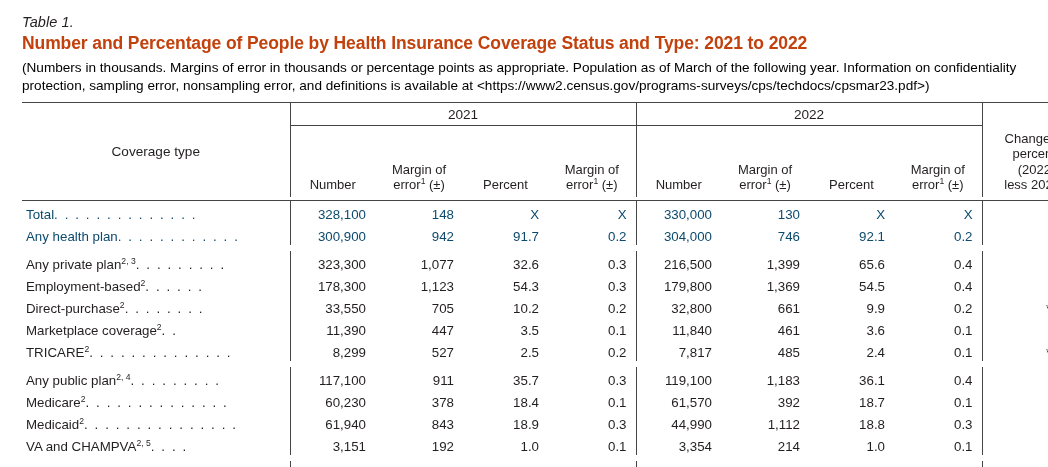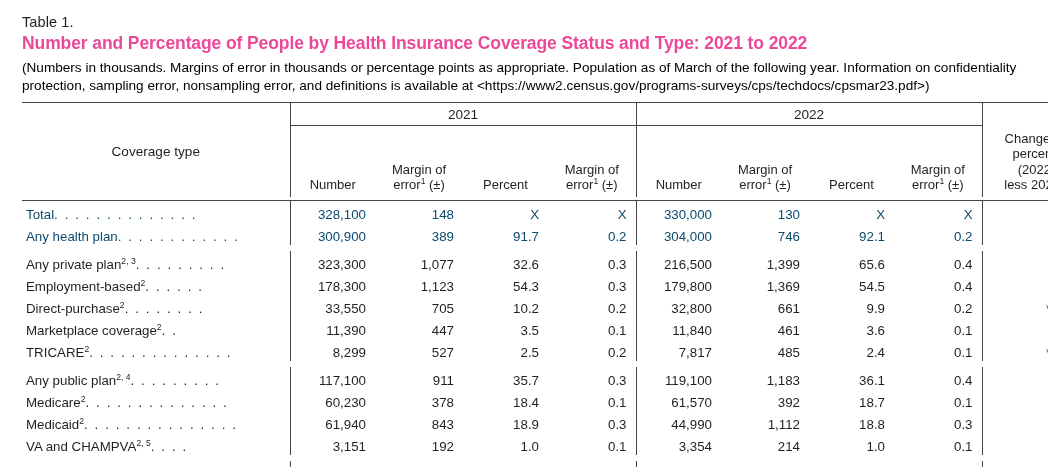--- a/index.html
+++ b/index.html
@@ -17,25 +17,26 @@
   .page {
     padding: 14px 22px 0 22px;
     box-sizing: border-box;
     width: 1048px;
   }
   .table-number {
     font-size: 14.5px;
     color: #231f20;
     margin-bottom: 3px;
     letter-spacing: 0.1px;
+    font-style: italic;
   }
   .table-title {
     font-size: 17.5px;
     font-weight: bold;
-    color: #ec4899;
+    color: #c2410c;
     letter-spacing: -0.1px;
     margin-bottom: 5px;
   }
   .table-subtitle {
     font-size: 13.6px;
     color: #000000;
     line-height: 1.35;
     margin-bottom: 6px;
     max-width: 1000px;
   }
@@ -200,21 +201,21 @@
           <td class="num bold">X</td>
           <td class="num bold vline-l">330,000</td>
           <td class="num bold">130</td>
           <td class="num bold">X</td>
           <td class="num bold">X</td>
           <td class="num bold vline-l">X</td>
         </tr>
         <tr class="datarow">
           <td class="label indent1 bold">Any health plan<span class="dots">. . . . . . . . . . . .</span></td>
           <td class="num bold vline-l">300,900</td>
-          <td class="num bold">389</td>
+          <td class="num bold">942</td>
           <td class="num bold">91.7</td>
           <td class="num bold">0.2</td>
           <td class="num bold vline-l">304,000</td>
           <td class="num bold">746</td>
           <td class="num bold">92.1</td>
           <td class="num bold">0.2</td>
           <td class="num bold vline-l">*0.4</td>
         </tr>
         <tr class="gap-row">
           <td colspan="10"></td>

